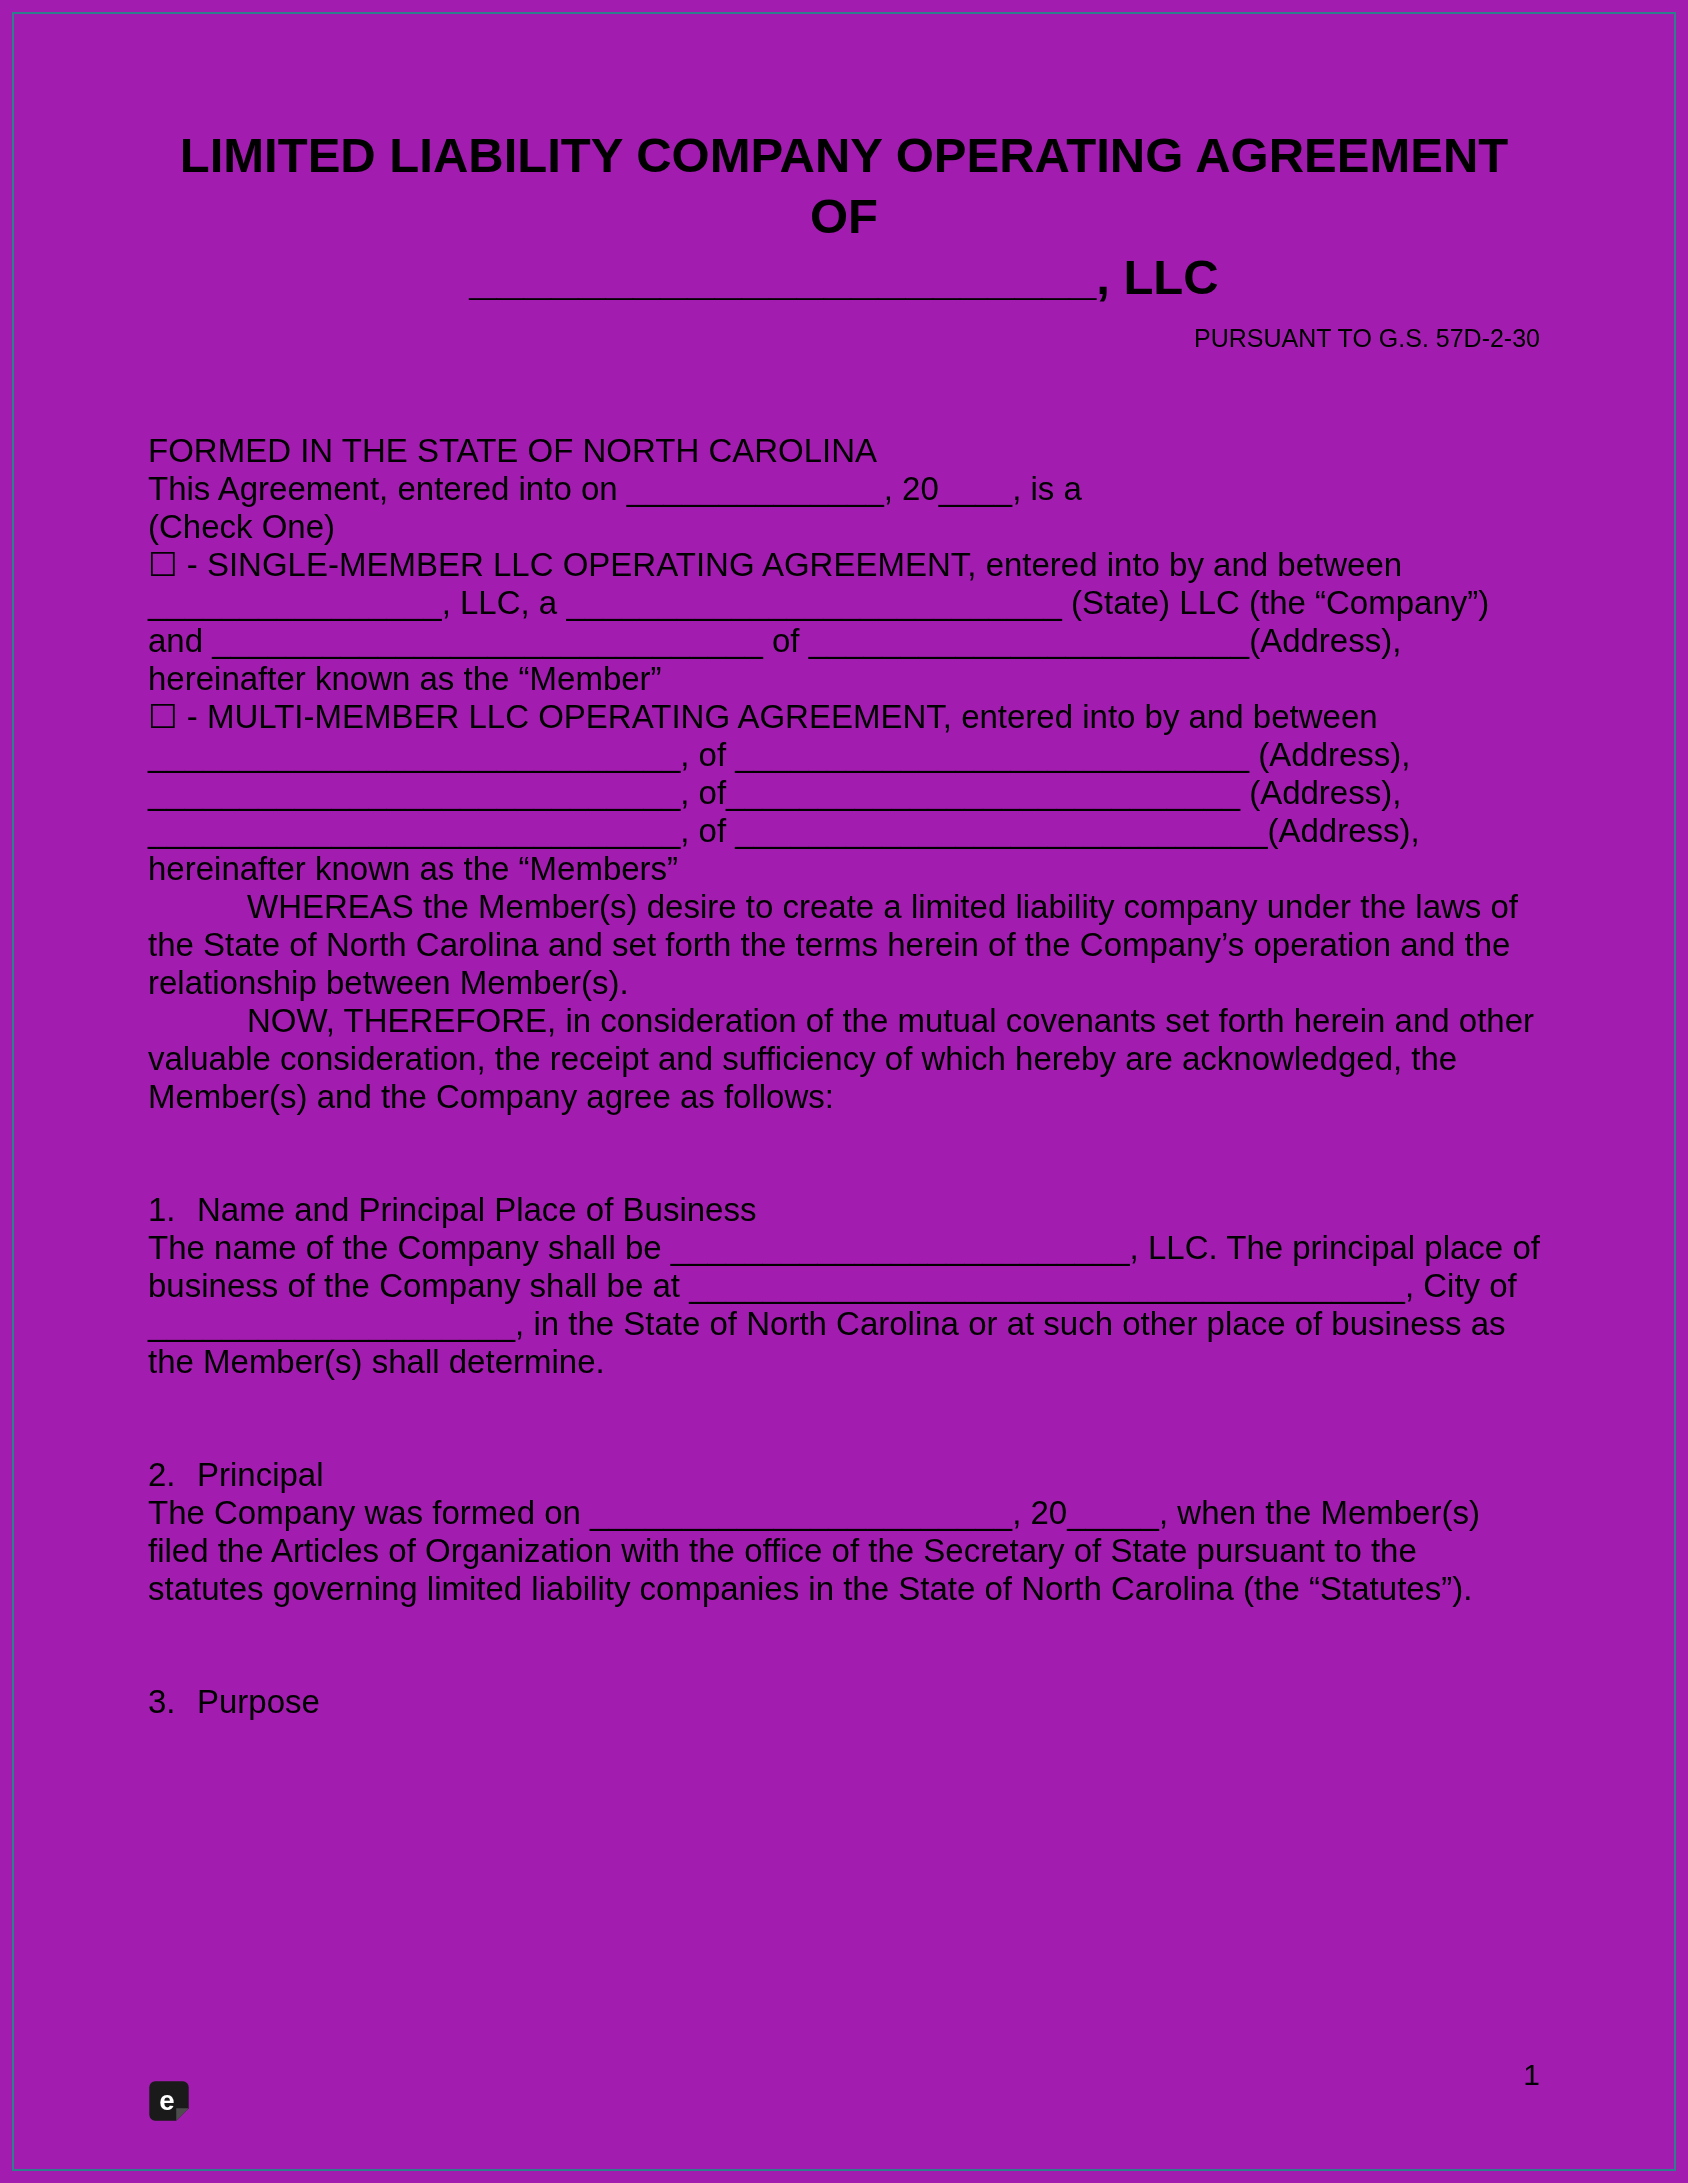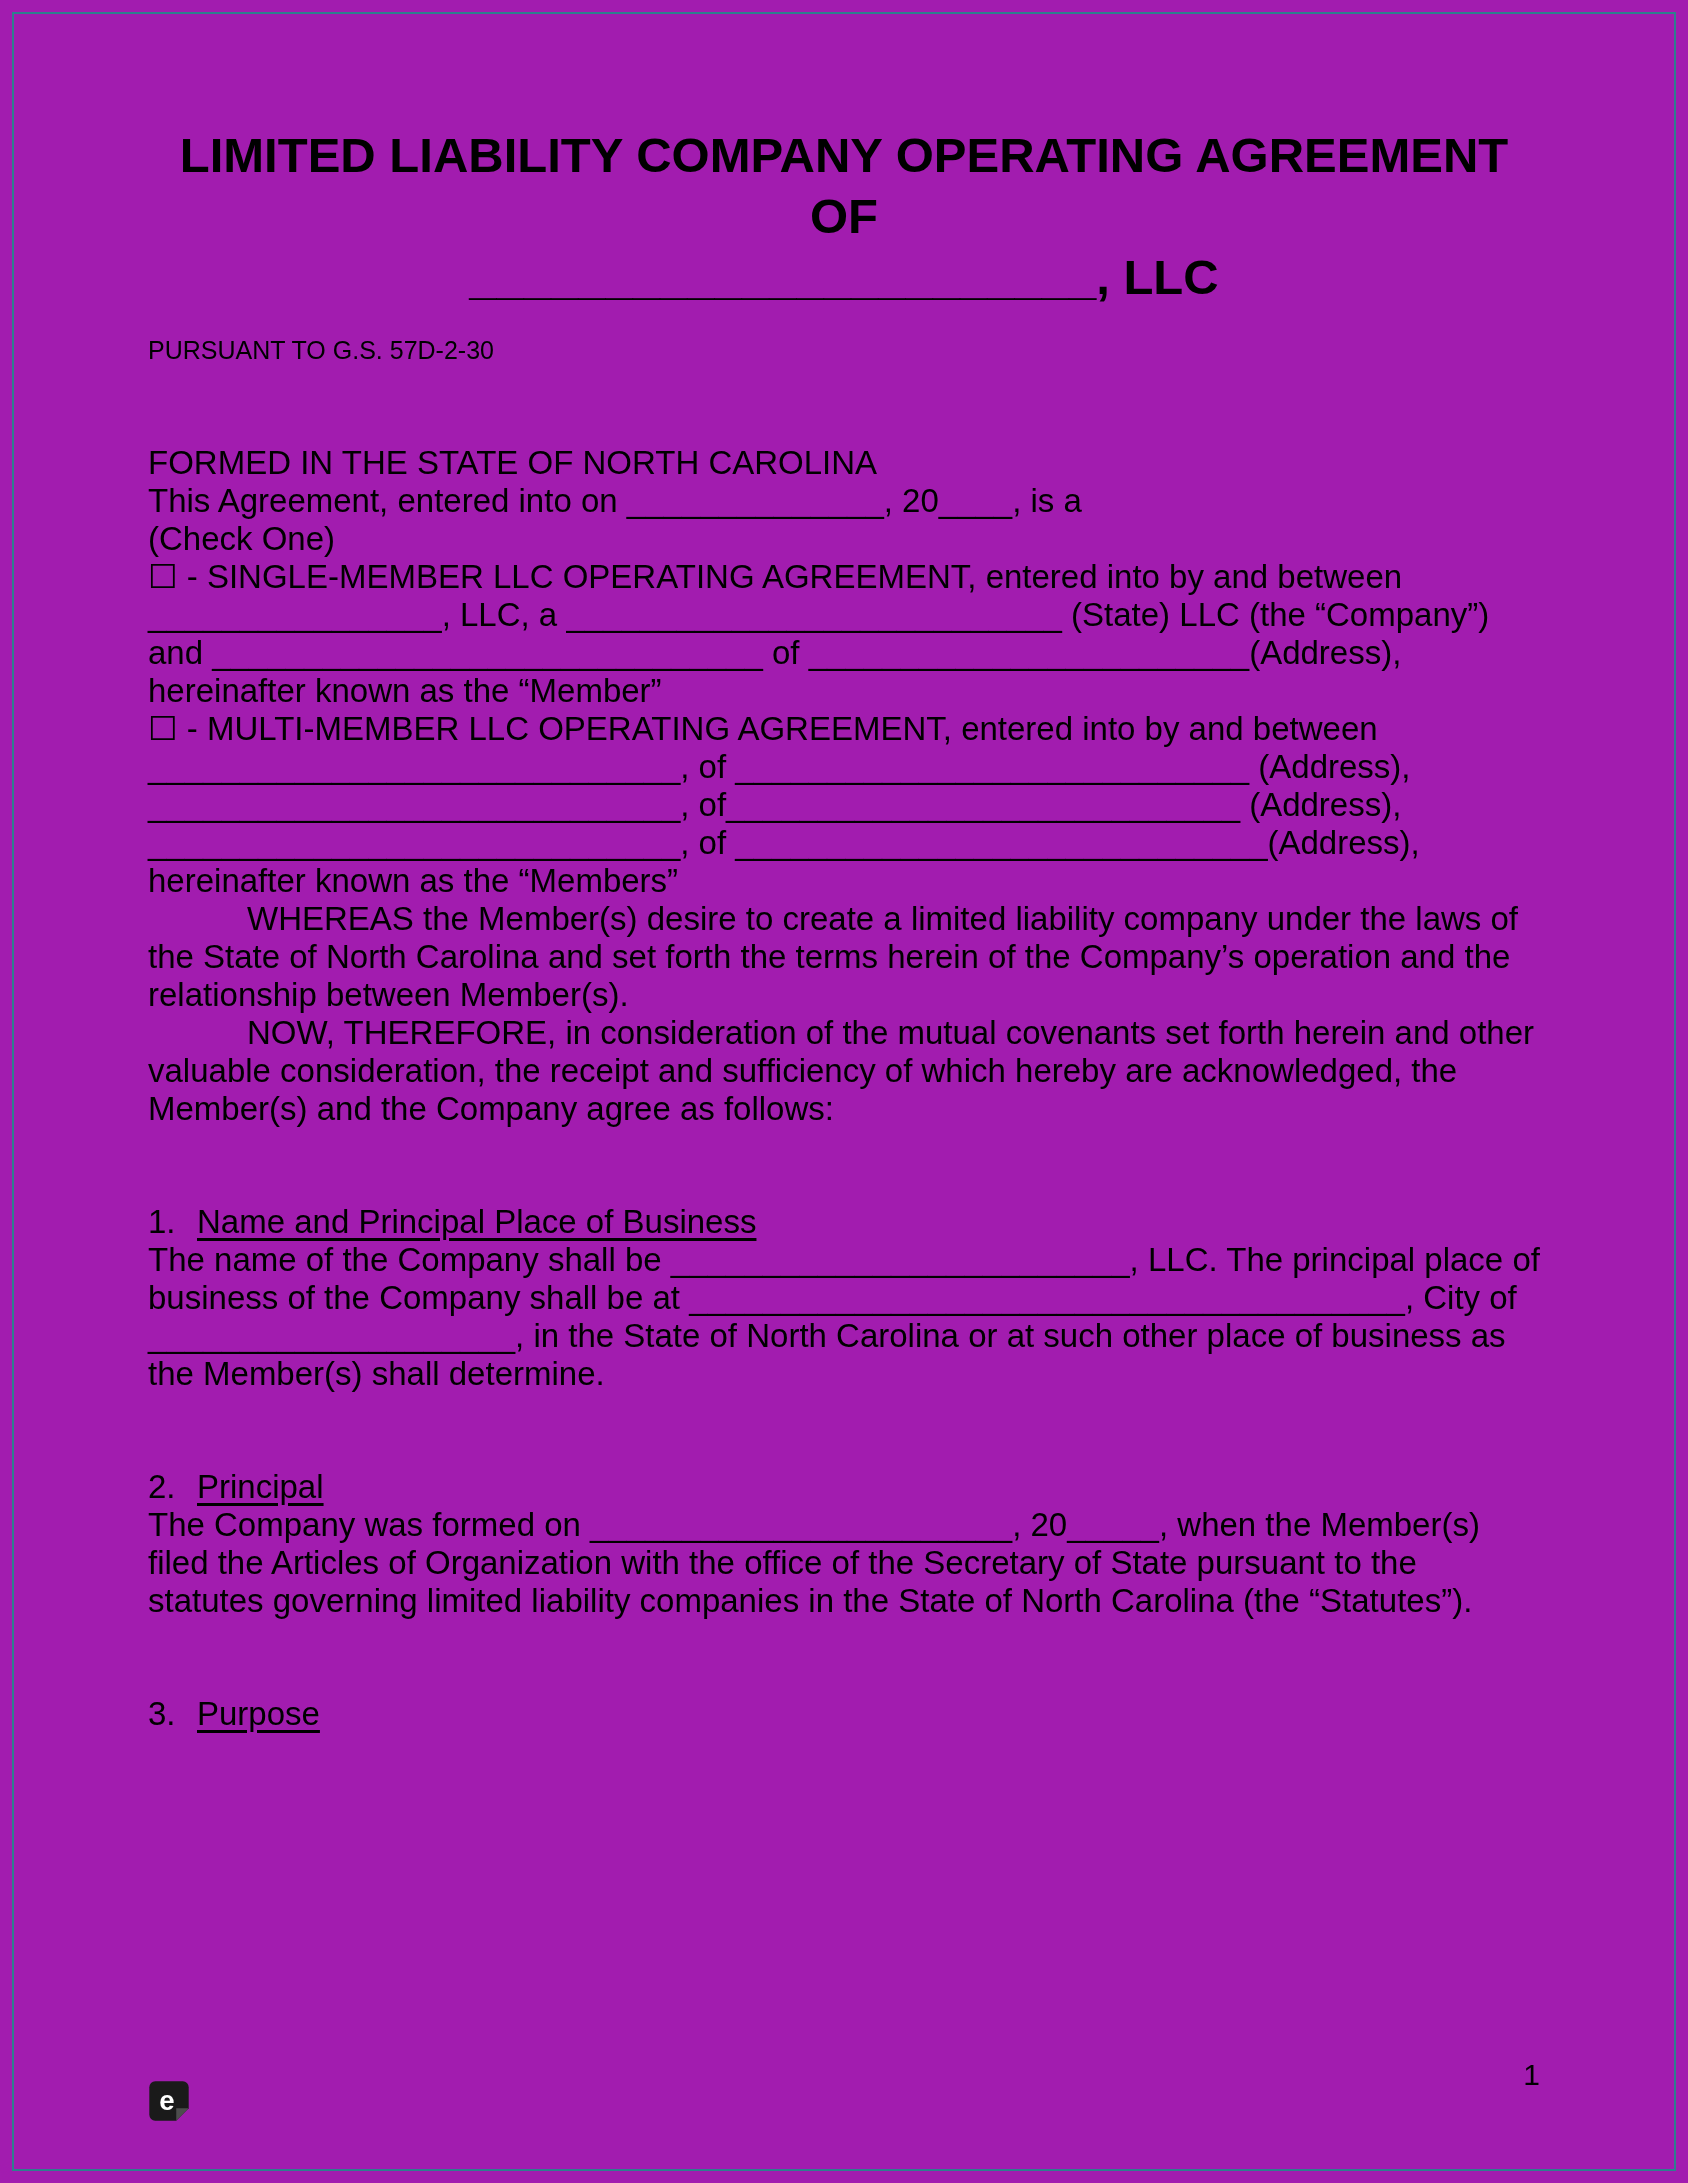--- a/index.html
+++ b/index.html
@@ -22,40 +22,40 @@
     position: absolute;
     left: 148px; right: 148px; top: 125px;
   }
   .title {
     text-align: center;
     font-weight: bold;
     font-size: 49px;
     line-height: 61px;
   }
   .subtitle {
-    text-align: left;
+    text-align: right;
     font-size: 25px;
     line-height: 29px;
-    margin-top: 28px;
+    margin-top: 16px;
   }
   .para {
     font-size: 33px;
     line-height: 38px;
   }
   .formed { margin-top: 79px; }
   .pre { white-space: pre-line; }
   .indent { text-indent: 99px; }
   .checkbox { display: inline; }
   .heading {
     font-size: 33px;
     line-height: 38px;
     margin-top: 75px;
   }
   .heading .num { display: inline-block; width: 49px; }
-  .heading .htext { text-decoration: underline; text-underline-offset: 4.6px; margin-top: 28px; }
+  .heading .htext { text-underline-offset: 4.6px; margin-top: 28px; }
   .footer-logo {
     position: absolute;
     left: 148px; bottom: 61px;
     width: 42px; height: 42px;
     cursor: pointer;
   }
   .page-number {
     position: absolute;
     right: 148px; bottom: 92px;
     font-size: 30px;

